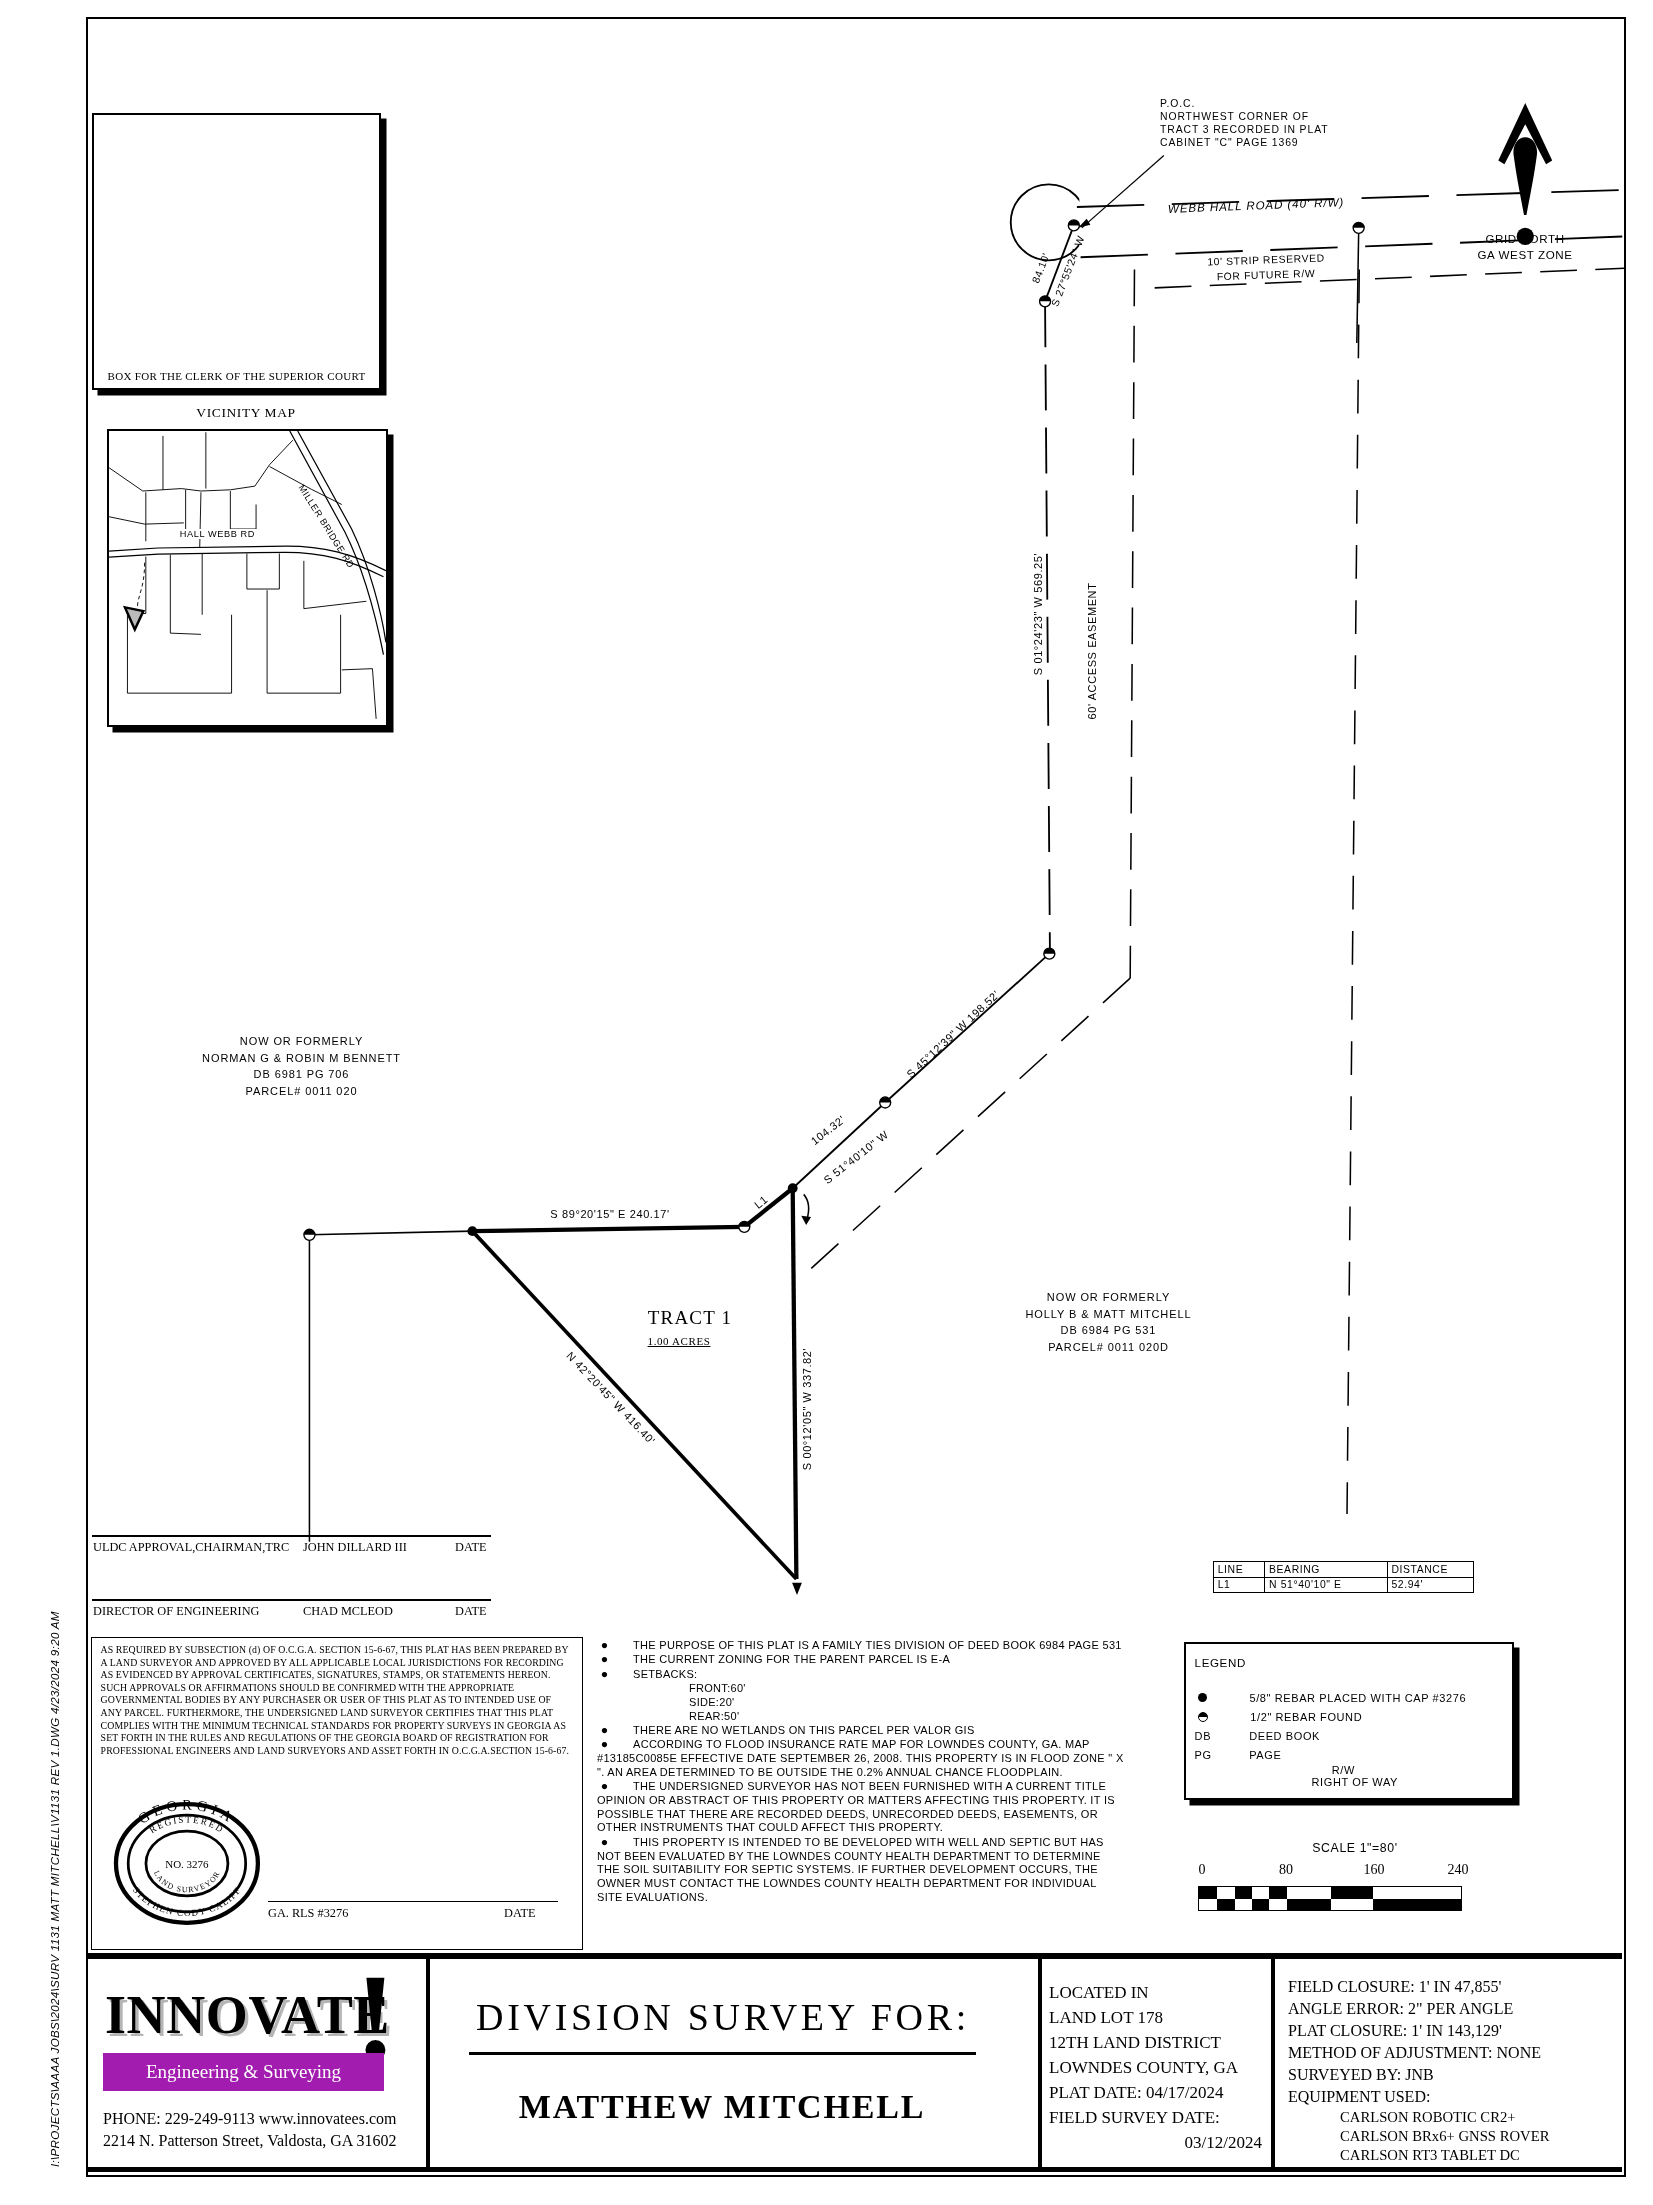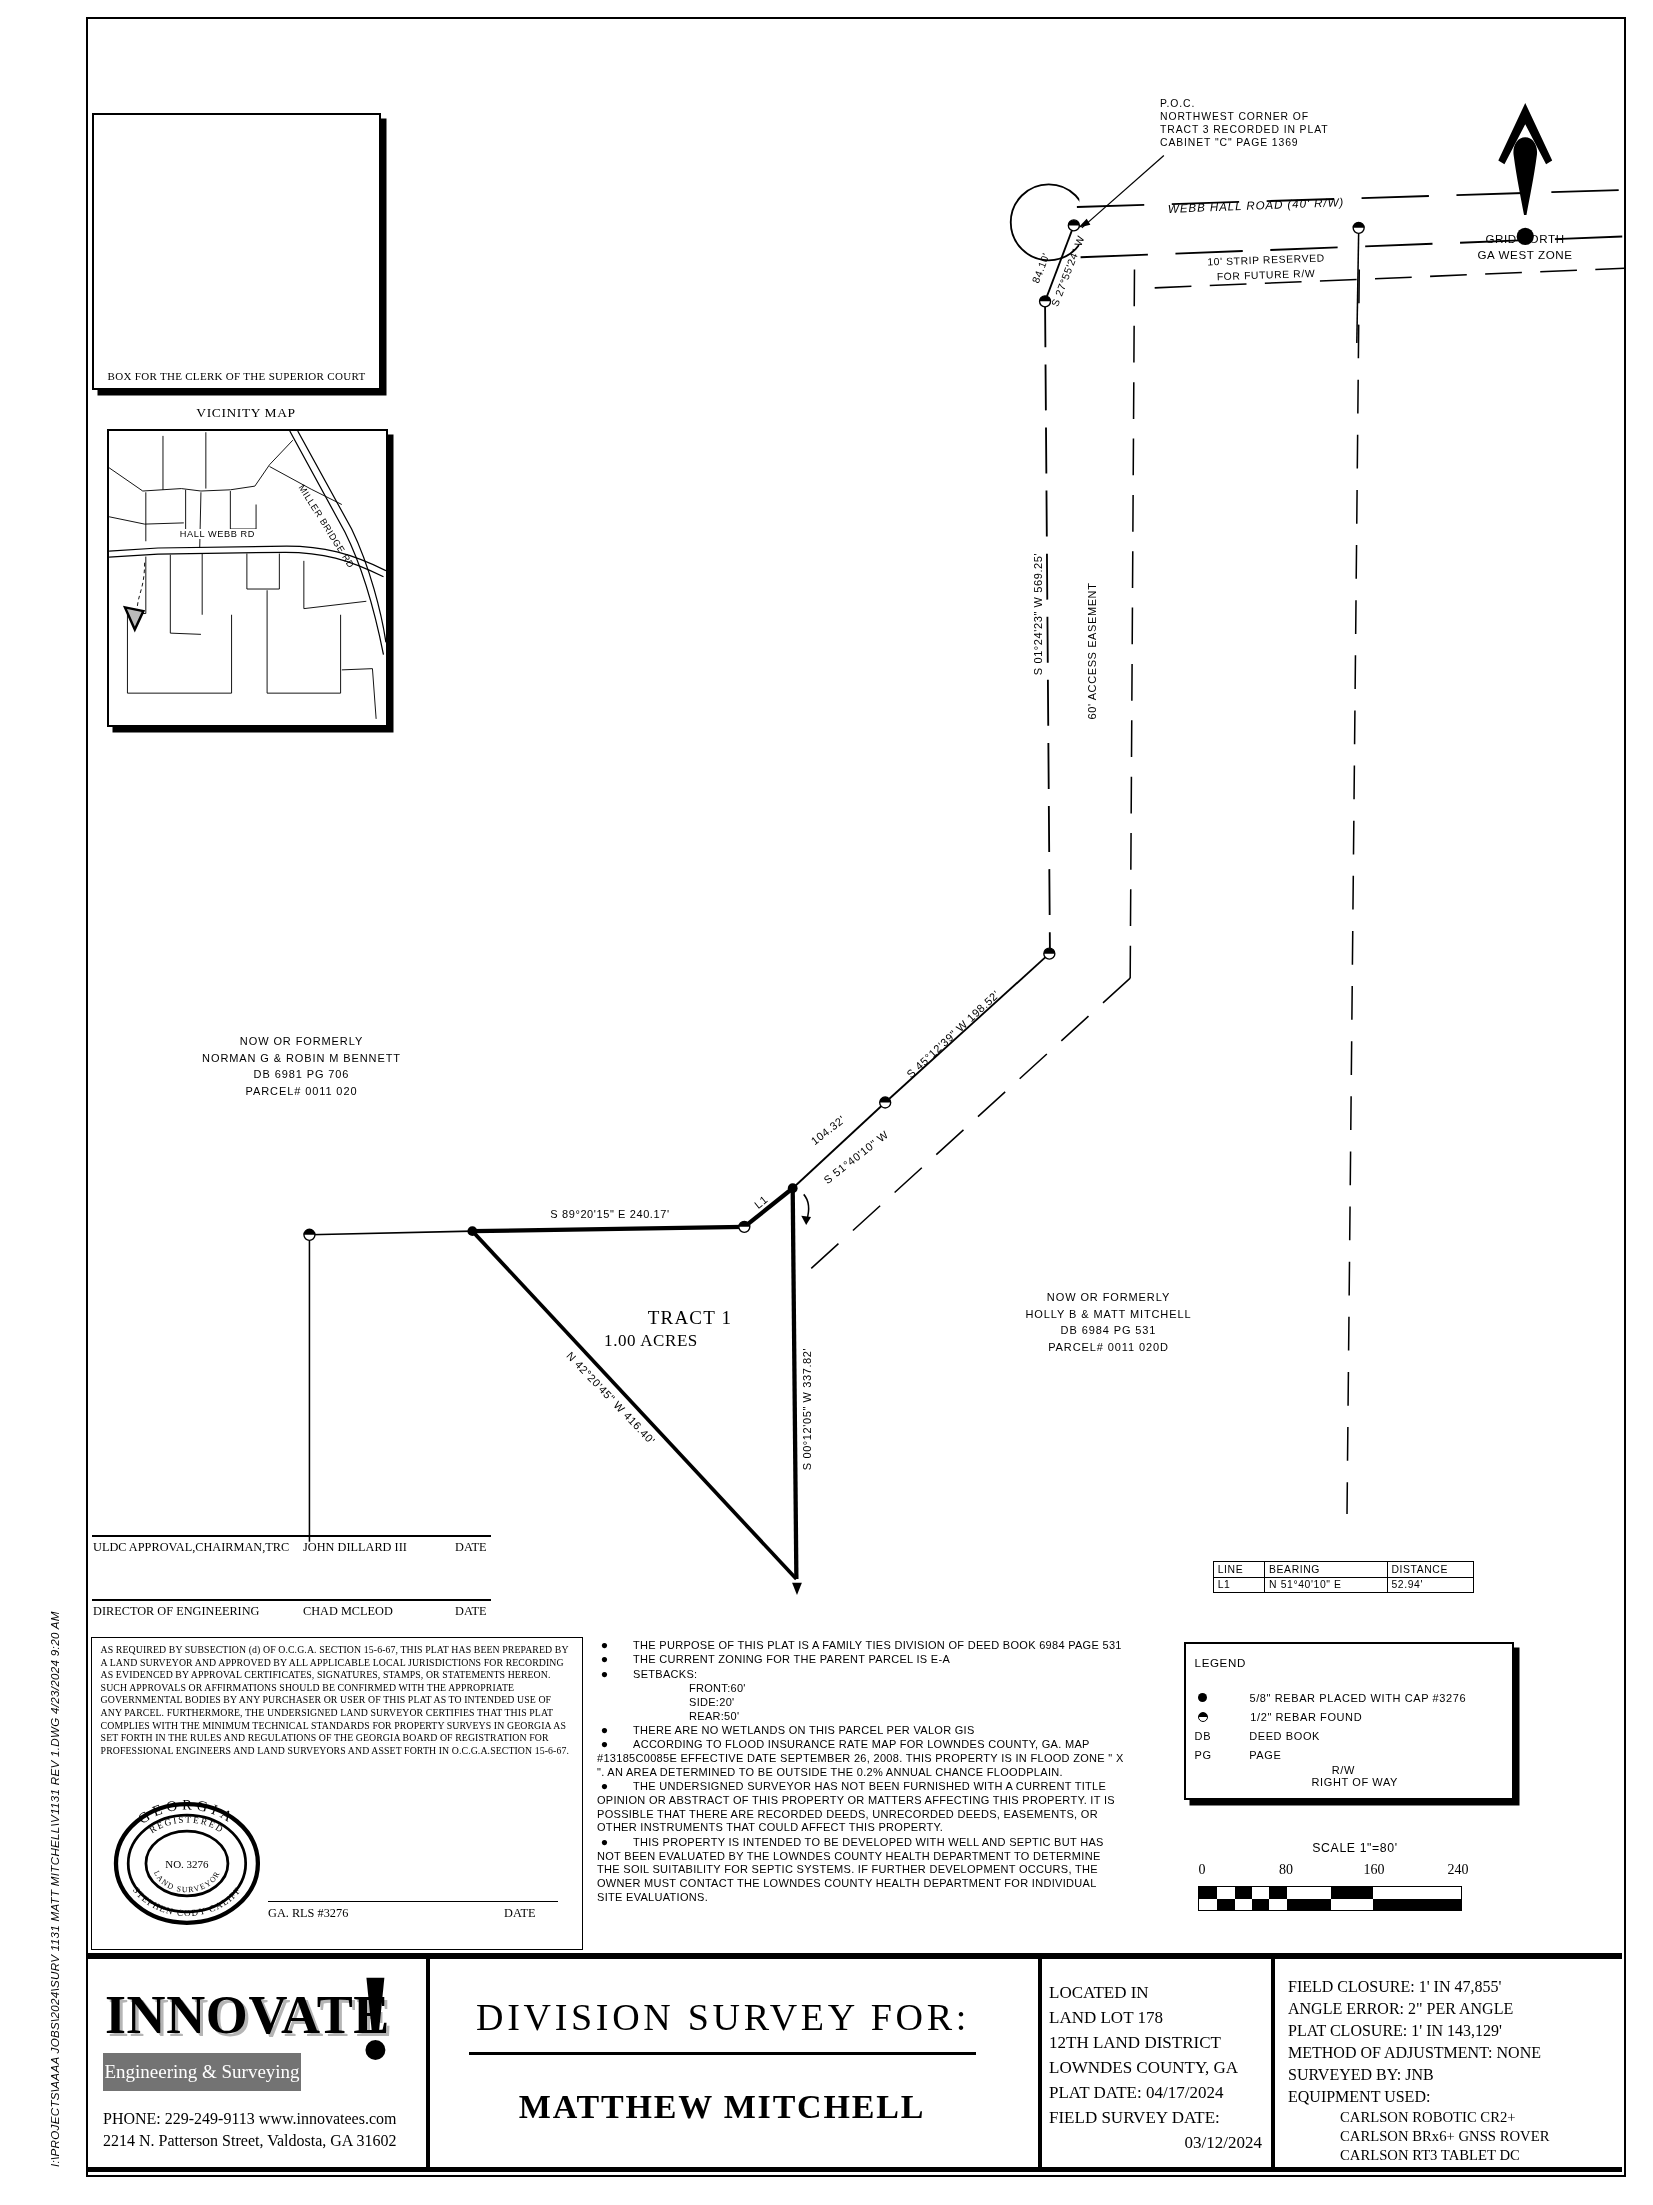--- a/index.html
+++ b/index.html
@@ -104,21 +104,21 @@
 <div class="abs cad ctr" style="left:1092px;top:651px;font-size:11px;transform:translate(-50%,-50%) rotate(-90deg);">60' ACCESS EASEMENT</div>
 <div class="abs cad ctr" style="left:953px;top:1034px;font-size:11px;transform:translate(-50%,-50%) rotate(-43deg);">S 45°12'39" W 198.52'</div>
 <div class="abs cad ctr" style="left:828px;top:1130px;font-size:11px;transform:translate(-50%,-50%) rotate(-38deg);">104.32'</div>
 <div class="abs cad ctr" style="left:856px;top:1157px;font-size:11px;transform:translate(-50%,-50%) rotate(-38deg);">S 51°40'10" W</div>
 <div class="abs cad ctr" style="left:761px;top:1202px;font-size:11px;transform:translate(-50%,-50%) rotate(-39deg);">L1</div>
 <div class="abs cad ctr" style="left:610px;top:1214px;font-size:11px;">S 89°20'15" E 240.17'</div>
 <div class="abs cad ctr" style="left:611px;top:1398px;font-size:11px;transform:translate(-50%,-50%) rotate(46.5deg);">N 42°20'45" W 416.40'</div>
 <div class="abs cad ctr" style="left:807px;top:1409px;font-size:11px;transform:translate(-50%,-50%) rotate(-90deg);">S 00°12'05" W 337.82'</div>
 
 <div class="abs serif ctr" style="left:690px;top:1318px;font-size:19px;letter-spacing:1.2px;">TRACT 1</div>
-<div class="abs serif ctr" style="left:651px;top:1341px;font-size:17px;letter-spacing:0.6px;">1.00 ACRES</div>
+<div class="abs serif ctr" style="left:679px;top:1341px;font-size:11px;letter-spacing:0.6px;text-decoration:underline;">1.00 ACRES</div>
 
 <div class="abs cad" style="left:173px;top:1033px;width:257px;text-align:center;font-size:11px;line-height:16.5px;letter-spacing:0.9px;">
   <div>NOW OR FORMERLY</div>
   <div>NORMAN G &amp; ROBIN M BENNETT</div>
   <div>DB 6981 PG 706</div>
   <div>PARCEL# 0011 020</div>
 </div>
 <div class="abs cad" style="left:980px;top:1289px;width:257px;text-align:center;font-size:11px;line-height:16.5px;letter-spacing:0.9px;">
   <div>NOW OR FORMERLY</div>
   <div>HOLLY B &amp; MATT MITCHELL</div>
@@ -296,21 +296,21 @@
 </div>
 
 <div class="abs" style="left:86px;top:1953px;width:1536px;height:5.5px;background:#000;"></div>
 <div class="abs" style="left:86px;top:2167px;width:1536px;height:4.9px;background:#000;"></div>
 <div class="abs" style="left:426px;top:1958px;width:4.3px;height:209px;background:#000;"></div>
 <div class="abs" style="left:1038px;top:1958px;width:4.3px;height:209px;background:#000;"></div>
 <div class="abs" style="left:1271px;top:1958px;width:4.3px;height:209px;background:#000;"></div>
 
 <div class="abs serif" style="left:105px;top:1984px;font-size:54px;font-weight:bold;letter-spacing:0.6px;text-shadow:3.1px 2.5px 0 #b5b5b5;">INNOVATE</div>
 <div class="abs serif" style="left:355px;top:1943px;font-size:123px;font-weight:bold;line-height:147px;">!</div>
-<div class="abs" style="left:103px;top:2053px;width:198px;height:38px;background:#737373;">
+<div class="abs" style="left:103px;top:2053px;width:281px;height:38px;background:#a21caf;">
   <div class="serif" style="color:#fff;text-align:center;font-size:19px;line-height:38px;">Engineering &amp; Surveying</div>
 </div>
 <div class="abs serif" style="left:103px;top:2110px;font-size:16px;">PHONE: 229-249-9113  www.innovatees.com</div>
 <div class="abs serif" style="left:103px;top:2132px;font-size:16px;">2214 N. Patterson Street, Valdosta, GA 31602</div>
 
 <div class="abs serif ctr" style="left:723px;top:2017px;font-size:38px;letter-spacing:3.7px;">DIVISION  SURVEY FOR:</div>
 <div class="abs" style="left:469px;top:2052px;width:507px;height:3.1px;background:#000;"></div>
 <div class="abs serif ctr" style="left:722px;top:2107px;font-size:34px;font-weight:bold;letter-spacing:1.8px;">MATTHEW MITCHELL</div>
 
 <div class="abs serif" style="left:1049px;top:1980px;width:213px;font-size:17px;line-height:25px;">

